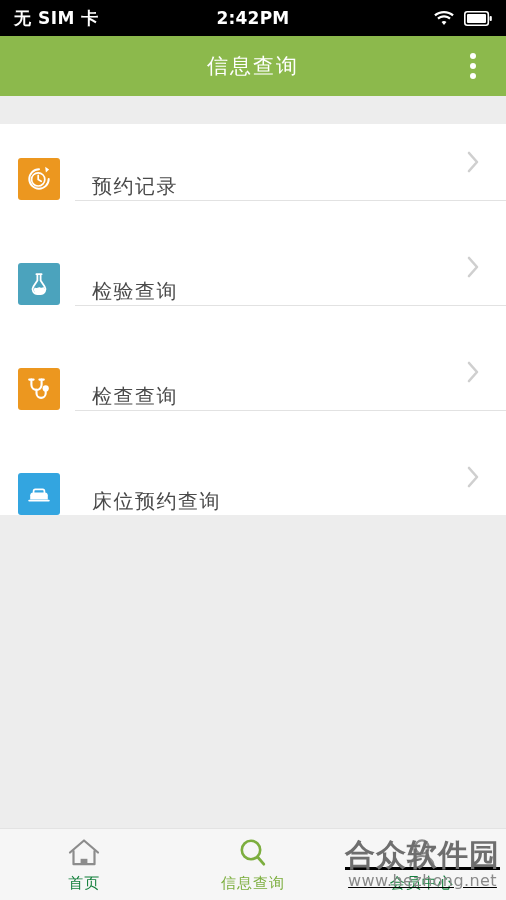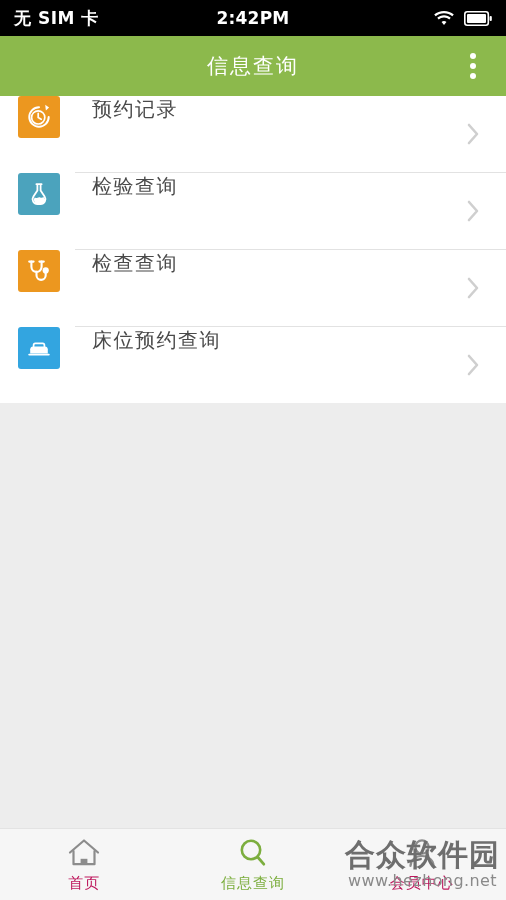--- a/index.html
+++ b/index.html
@@ -40,22 +40,22 @@
   }
   .menu-dots {
     position:absolute; right:22px; top:50%; transform:translateY(-50%);
     display:flex; flex-direction:column; gap:4px; padding:6px 8px; cursor:pointer;
   }
   .menu-dots i { display:block; width:6px; height:6px; border-radius:50%; background:#fff; }
 
   
   .list-card { background:#ffffff; }
   .row {
-    position:relative; display:flex; align-items:flex-start;
-    height:76px; padding:0 0 0 18px; cursor:pointer;
+    position:relative; display:flex; align-items:flex-end;
+    height:76px; padding:0 0 0 18px; cursor:pointer;margin-top:28px;
   }
   .row-icon {
     width:42px; height:42px; border-radius:3px; flex:0 0 42px;
     display:flex; align-items:center; justify-content:center;
   }
   .ic-orange { background:#ec971f; }
   .ic-teal   { background:#4ba3bd; }
   .ic-blue   { background:#33a5e0; }
   .row-label {
     margin-left:32px; font-size:20px; color:#4a4a4a; letter-spacing:1.5px;
@@ -76,27 +76,27 @@
     position:absolute; left:0; right:0; bottom:0; height:72px;
     background:#f6f6f6; border-top:1px solid #e3e3e3;
     display:flex; align-items:center;
   }
   .tab {
     flex:1; height:100%;
     display:flex; flex-direction:column; align-items:center; justify-content:center;
     gap:5px; cursor:pointer; position:relative;
   }
   .tab svg { display:block; }
-  .tab-label { font-size:15px; color:#be185d; letter-spacing:1px; }
+  .tab-label { font-size:15px; color:#15803d; letter-spacing:1px; }
   .tab.active .tab-label { color:#7cae3e; }
 
   
   .watermark {
     position:absolute; right:6px; bottom:10px;
-    text-align:center; pointer-events:none; z-index:5;
+    text-align:center; pointer-events:none; z-index:5;text-decoration:underline;
   }
   .wm-main {
     font-size:30px; font-weight:bold; color:#6e6e6e;
     letter-spacing:1px; line-height:1.05; white-space:nowrap;
   }
   .wm-sub {
     font-size:16px; color:#8a8a8a; letter-spacing:.4px;
     margin-top:1px; white-space:nowrap;
   }
 </style>

